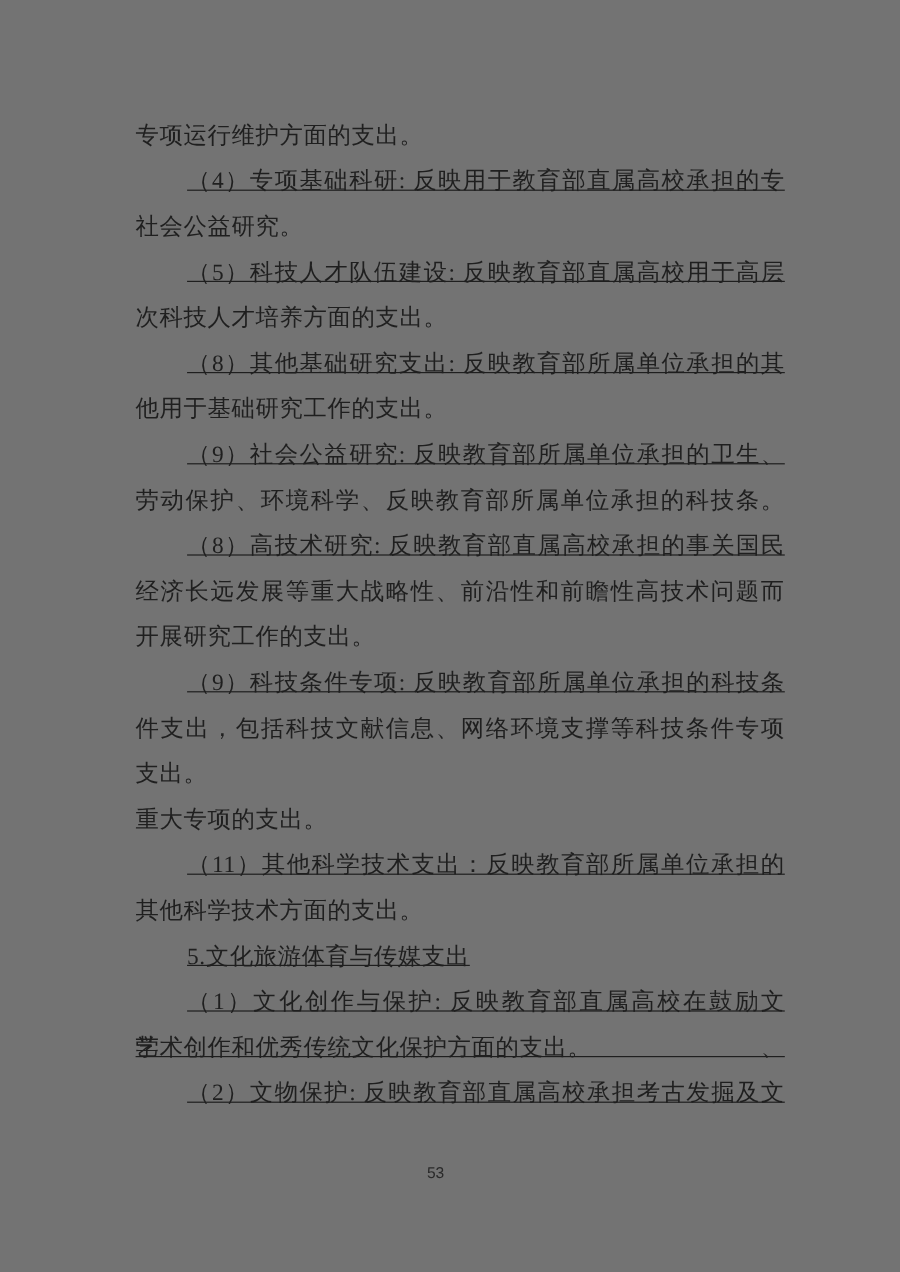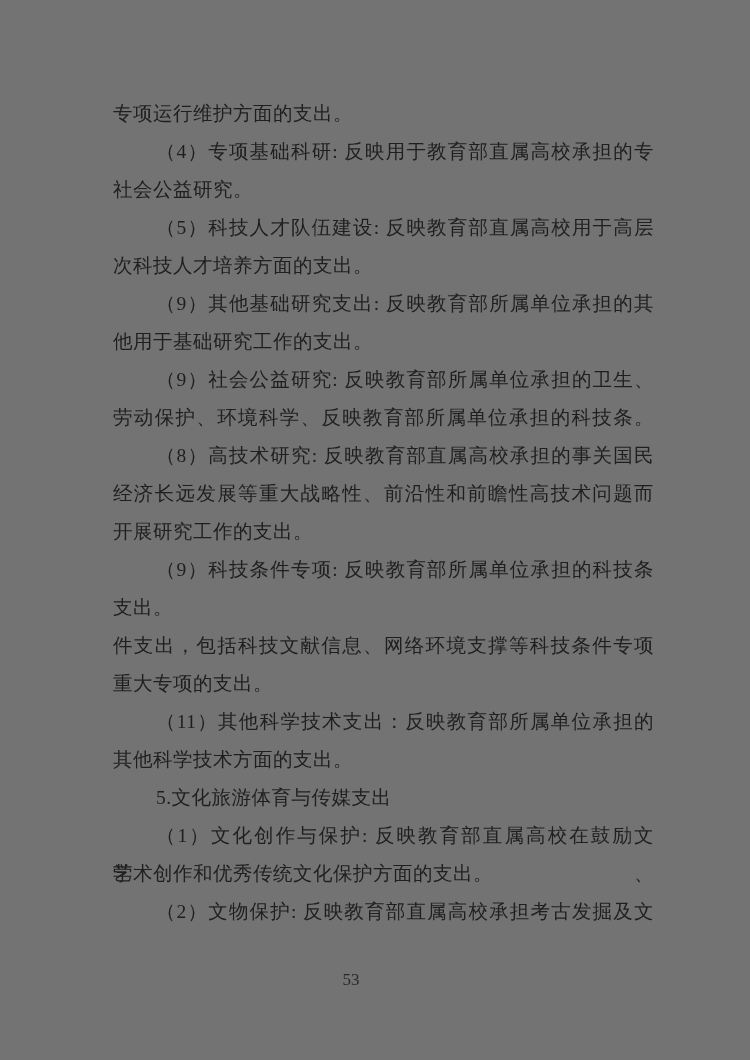--- a/index.html
+++ b/index.html
@@ -33,52 +33,53 @@
     letter-spacing: 0.5px;
   }
   .text-line.fill {
     white-space: normal;
     text-align: justify;
     text-align-last: justify;
     -moz-text-align-last: justify;
   }
   .text-line.indent {
     text-indent: 2.2em;
+    text-decoration: underline;
   }
   .page-number {
     position: absolute;
     top: 970px;
-    left: 0;
+    left: 12px;
     width: 702px;
     text-align: center;
-    font-size: 17px;
+    font-size: 13px;
     color: #2a2a2a;
-    font-family: Liberation Serif, serif;
+    font-family: Liberation Sans, sans-serif;
   }
 </style>
 </head>
 <body>
 
 <div class="page">
   <div class="doc-body">
       <div class="text-line">专项运行维护方面的支出。</div>
       <div class="text-line indent fill">（4）专项基础科研: 反映用于教育部直属高校承担的专</div>
       <div class="text-line">社会公益研究。</div>
       <div class="text-line indent fill">（5）科技人才队伍建设: 反映教育部直属高校用于高层</div>
       <div class="text-line">次科技人才培养方面的支出。</div>
-      <div class="text-line indent fill">（9）其他基础研究支出: 反映教育部所属单位承担的其</div>
+      <div class="text-line indent fill">（8）其他基础研究支出: 反映教育部所属单位承担的其</div>
       <div class="text-line">他用于基础研究工作的支出。</div>
       <div class="text-line indent fill">（9）社会公益研究: 反映教育部所属单位承担的卫生、</div>
       <div class="text-line fill">劳动保护、环境科学、反映教育部所属单位承担的科技条。</div>
       <div class="text-line indent fill">（8）高技术研究: 反映教育部直属高校承担的事关国民</div>
       <div class="text-line fill">经济长远发展等重大战略性、前沿性和前瞻性高技术问题而</div>
       <div class="text-line">开展研究工作的支出。</div>
       <div class="text-line indent fill">（9）科技条件专项: 反映教育部所属单位承担的科技条</div>
+      <div class="text-line fill">件支出，包括科技文献信息、网络环境支撑等科技条件专项</div>
       <div class="text-line">支出。</div>
-      <div class="text-line fill">件支出，包括科技文献信息、网络环境支撑等科技条件专项</div>
       <div class="text-line">重大专项的支出。</div>
       <div class="text-line indent fill">（11）其他科学技术支出：反映教育部所属单位承担的</div>
       <div class="text-line">其他科学技术方面的支出。</div>
       <div class="text-line indent">5.文化旅游体育与传媒支出</div>
       <div class="text-line indent fill">（1）文化创作与保护: 反映教育部直属高校在鼓励文学、</div>
       <div class="text-line">艺术创作和优秀传统文化保护方面的支出。</div>
       <div class="text-line indent fill">（2）文物保护: 反映教育部直属高校承担考古发掘及文</div>
     </div>
   <div class="page-number">53</div>
 </div>

